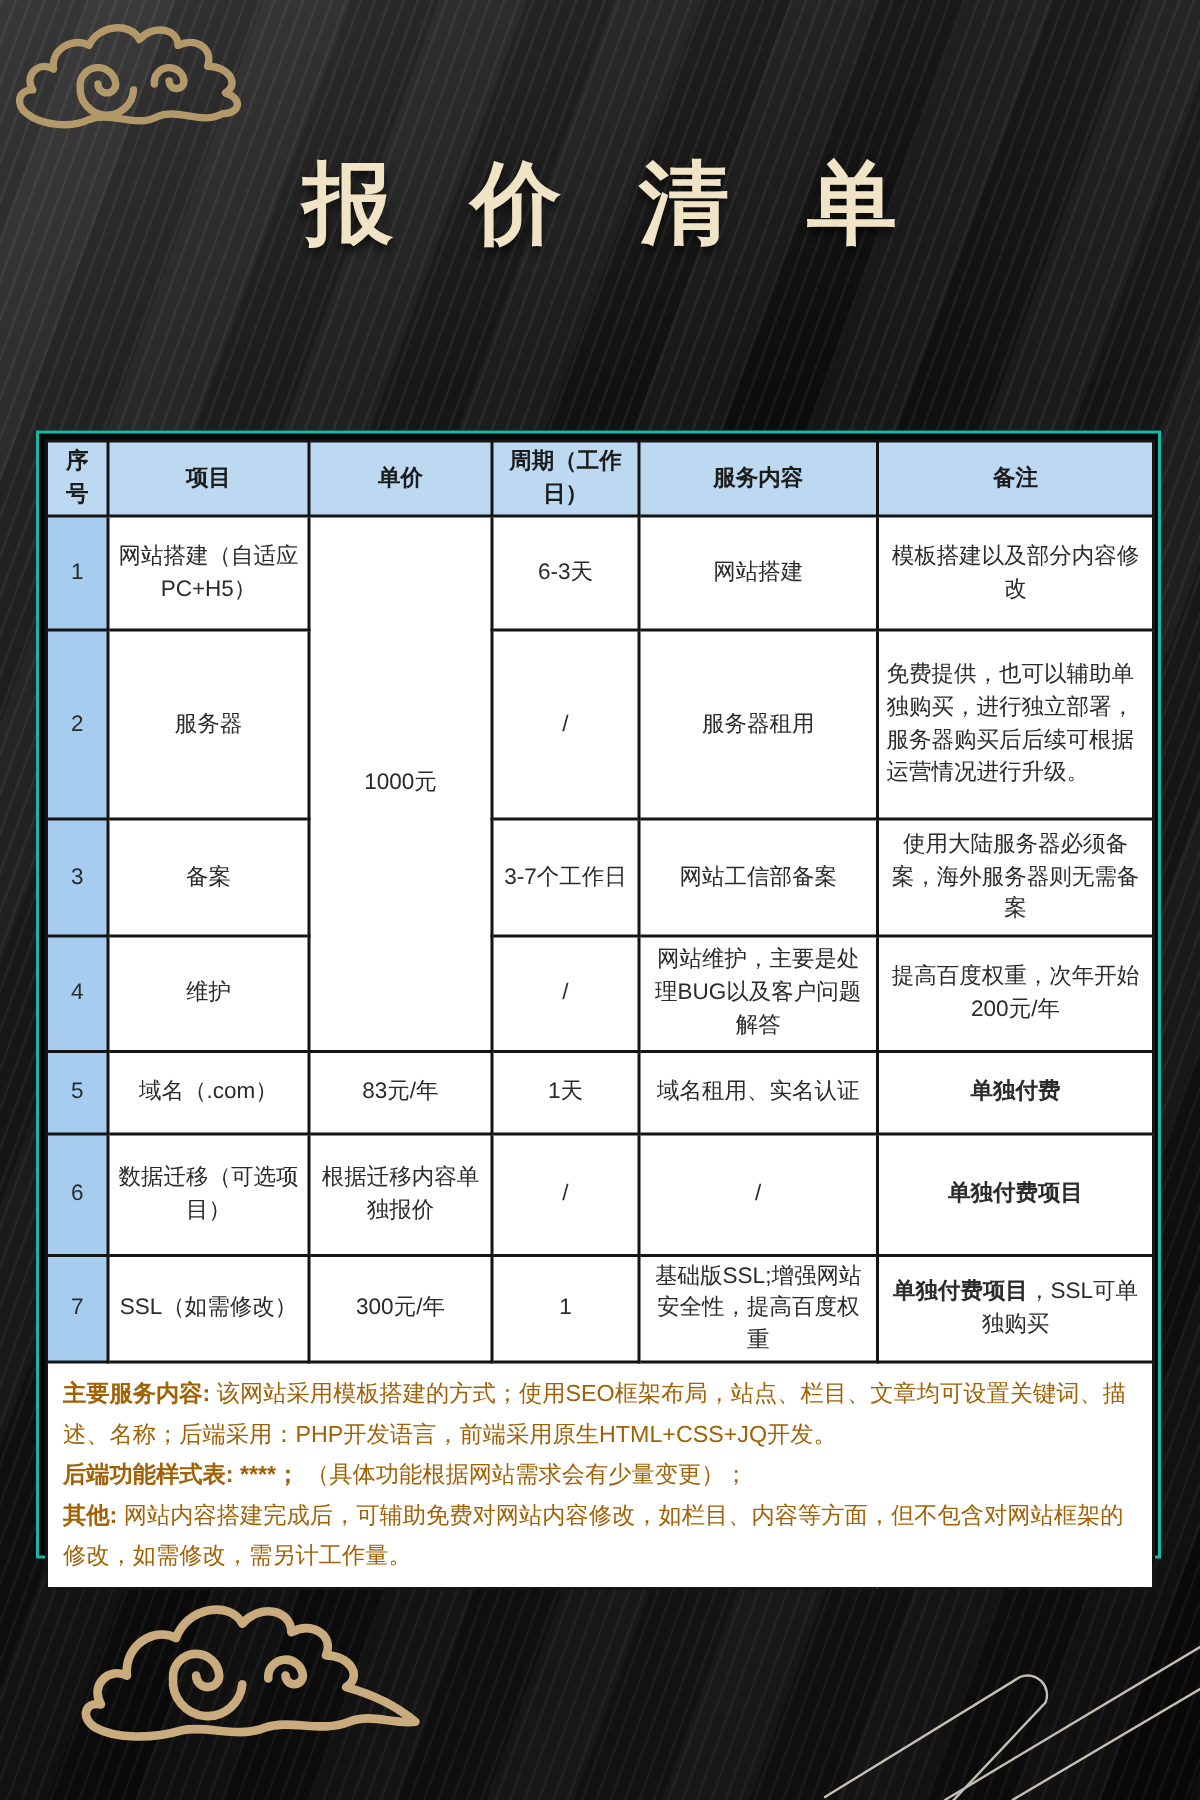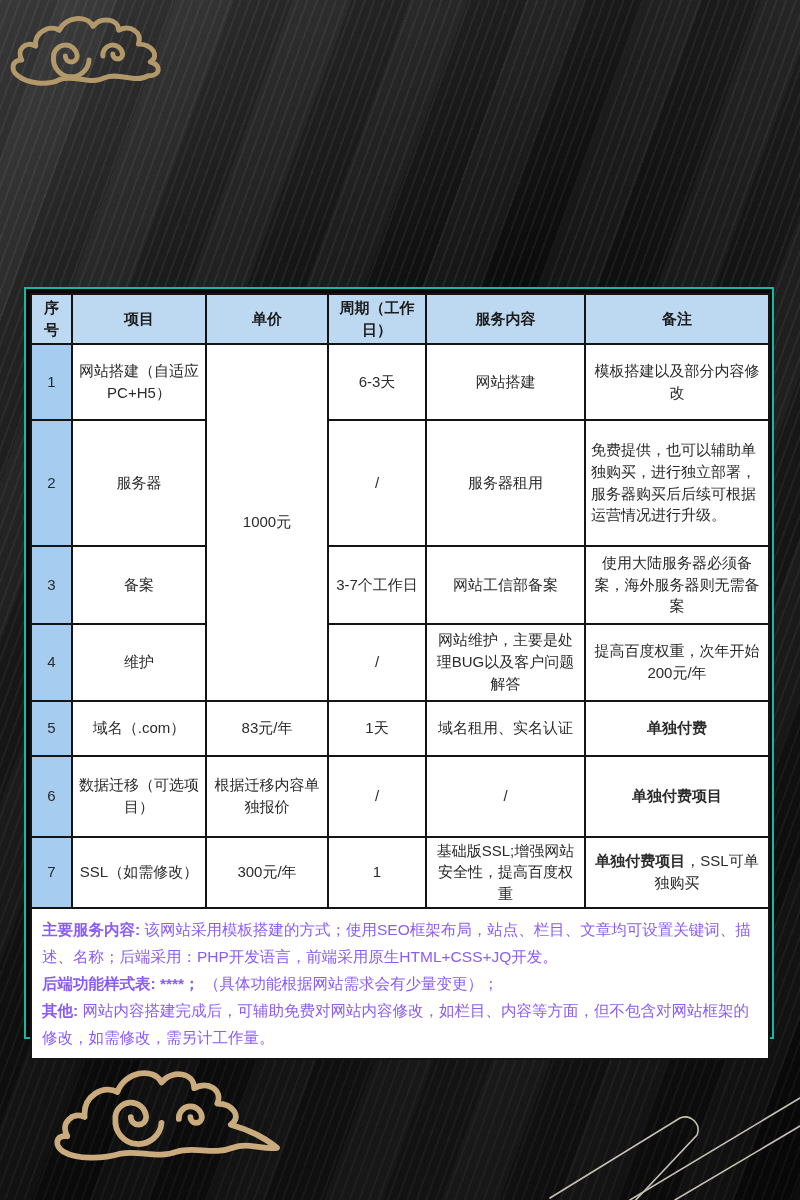--- a/index.html
+++ b/index.html
@@ -47,21 +47,21 @@
   }
   thead th{background:var(--header-blue,#bdd9f2);color:#1c1c1c;font-weight:bold;font-size:15px;}
   td.idx{background:var(--index-blue,#a6cdef);}
   td.b, span.b{font-weight:bold;}
   td.ta-left{text-align:left;margin-left:37px;}
   tr.hr0{height:48px;} tr.hr1{height:76px;} tr.hr2{height:126px;}
   tr.hr3{height:78px;}  tr.hr4{height:77px;} tr.hr5{height:55px;}
   tr.hr6{height:81px;}  tr.hr7{height:66px;}
   td.notes{
     text-align:left;vertical-align:top;padding:7px 10px;
-    font-size:15.5px;line-height:27px;color:#8b5cf6;
+    font-size:15.5px;line-height:27px;color:#a16207;
   }
   td.notes p{margin:0;}
   .nlabel{font-weight:bold;}
 </style>
 </head>
 <body>
 
 <div class="bg"></div>
 <div class="bg-fade"></div>
 
@@ -82,20 +82,21 @@
   <path d="M146,64 a6,6 0 1,0 12,0 a12,12 0 1,0 -24,2"></path>
 </svg>
 
 <svg class="hairpins" viewBox="0 0 270 150" fill="none" stroke="#d8d2c6" stroke-width="1.6" stroke-linecap="round" opacity="0.9">
   <path d="M20,148 L150,68 a13,13 0 0,1 17,17 L70,188"></path>
   <path d="M100,150 L270,48"></path>
   <path d="M145,150 L270,76"></path>
 </svg>
 
 <div class="title">
+  <span class="line l2"><span>报价清单</span></span>
 </div>
 
 <div class="table-wrap">
   <table>
     <colgroup>
       <col style="width:41px">
         <col style="width:134px">
         <col style="width:122px">
       <col style="width:98px">
         <col style="width:159px">

